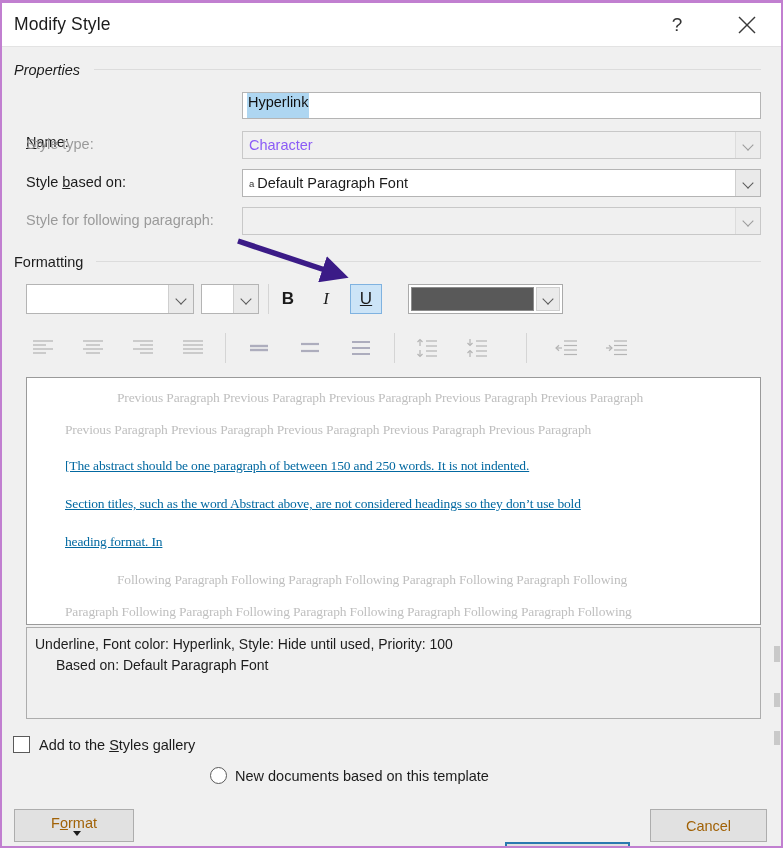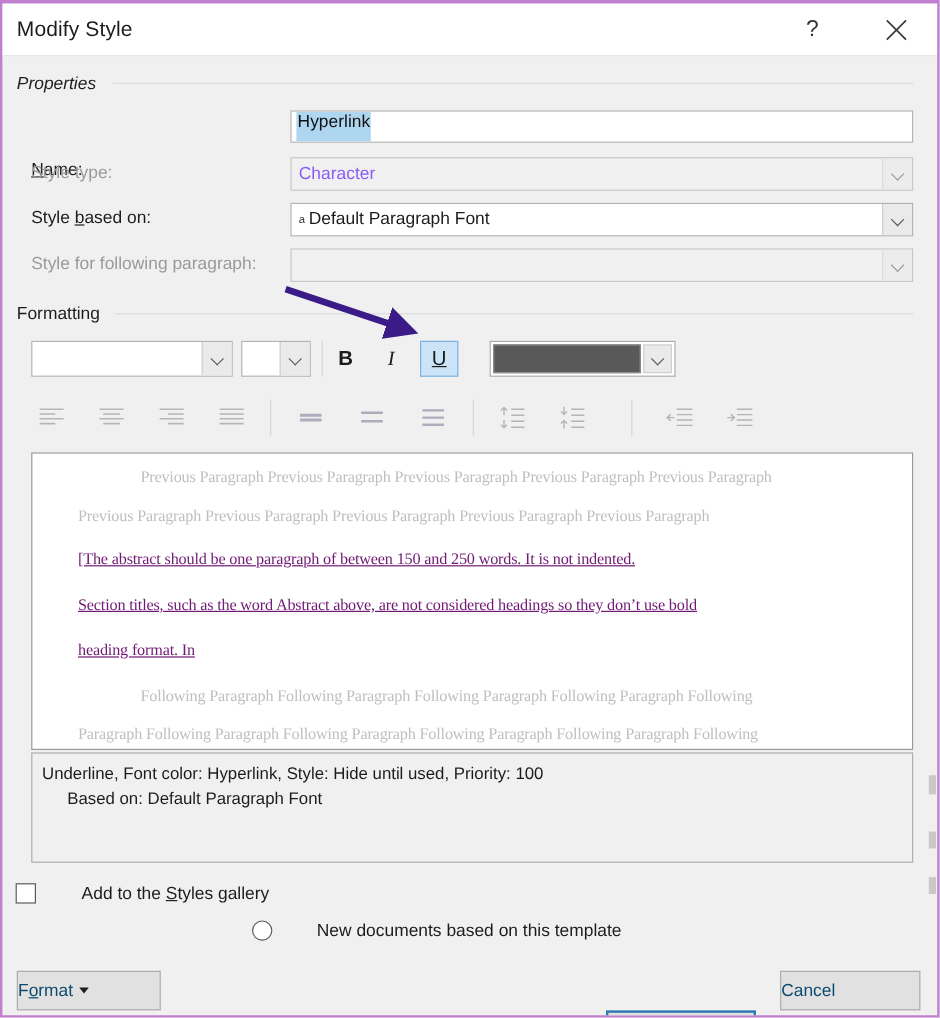--- a/index.html
+++ b/index.html
@@ -190,21 +190,21 @@
     overflow: hidden;
     font-family: "Liberation Serif", serif;
   }
   .pv-line {
     position: absolute;
     font-size: 13.5px;
     white-space: nowrap;
     letter-spacing: -0.15px;
   }
   .pv-gray { color: #bfbfbf; }
-  .pv-main { color: #701a75; text-decoration: underline; }
+  .pv-main { color: #0369a1; text-decoration: underline; }
 
   
   #description {
     position: absolute;
     left: 24px; top: 624px;
     width: 735px; height: 92px;
     background: #f0f0f0;
     border: 1px solid #adadad;
     padding: 6px 8px;
   }
@@ -242,32 +242,32 @@
     position: absolute;
     left: 3.5px; top: 3.5px;
     width: 8px; height: 8px;
     border-radius: 50%;
     background: #1c1c1c;
   }
   .opt-label {
     font-size: 14.5px;
     color: #1c1c1c;
     white-space: nowrap;
-    margin-left: 29px;
   }
 
   
   .btn {
     position: absolute;
     background: #e1e1e1;
     border: 1px solid #adadad;
-    display: flex; align-items: center; 
+    display: flex; align-items: center; justify-content: center;
     font-size: 14.5px;
-    color: #0c4a6e;
-    white-space: nowrap;
+    color: #a16207;
+    white-space: nowrap;
+    flex-direction: column;
   }
   .btn.default {
     border: 2px solid #2a7ab0;
     background: #e1e1e1;
   }
   .caret-down {
     display: inline-block;
     margin-left: 5px;
     width: 0; height: 0;
     border-left: 4px solid transparent;

